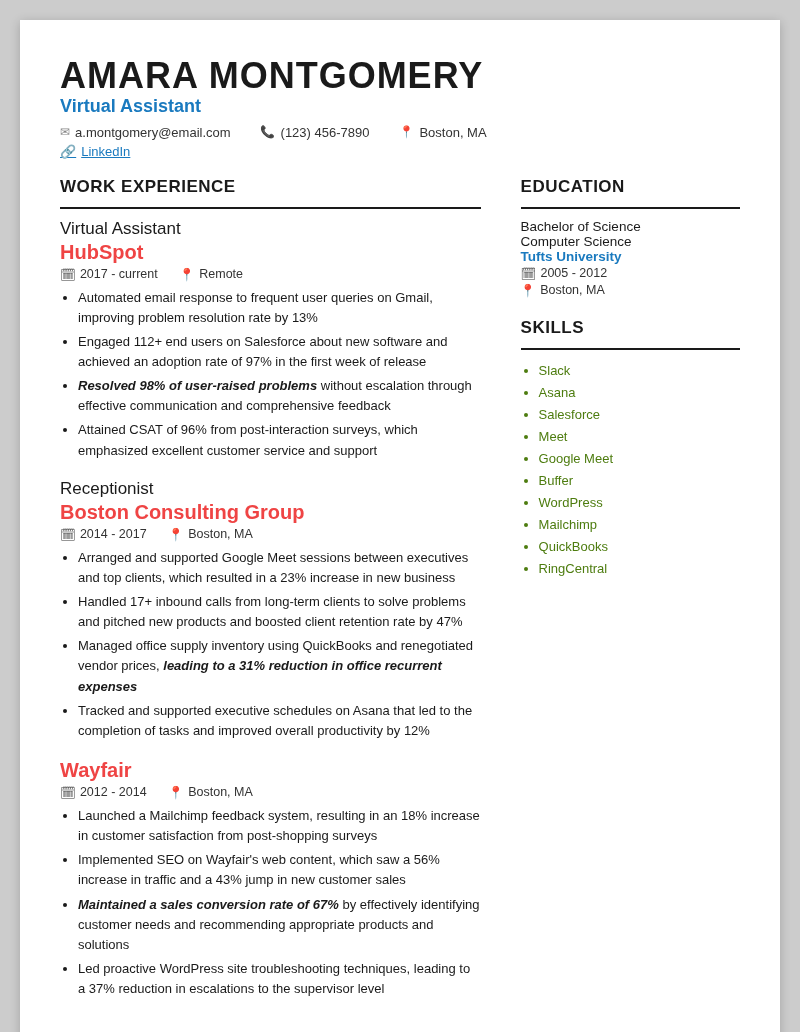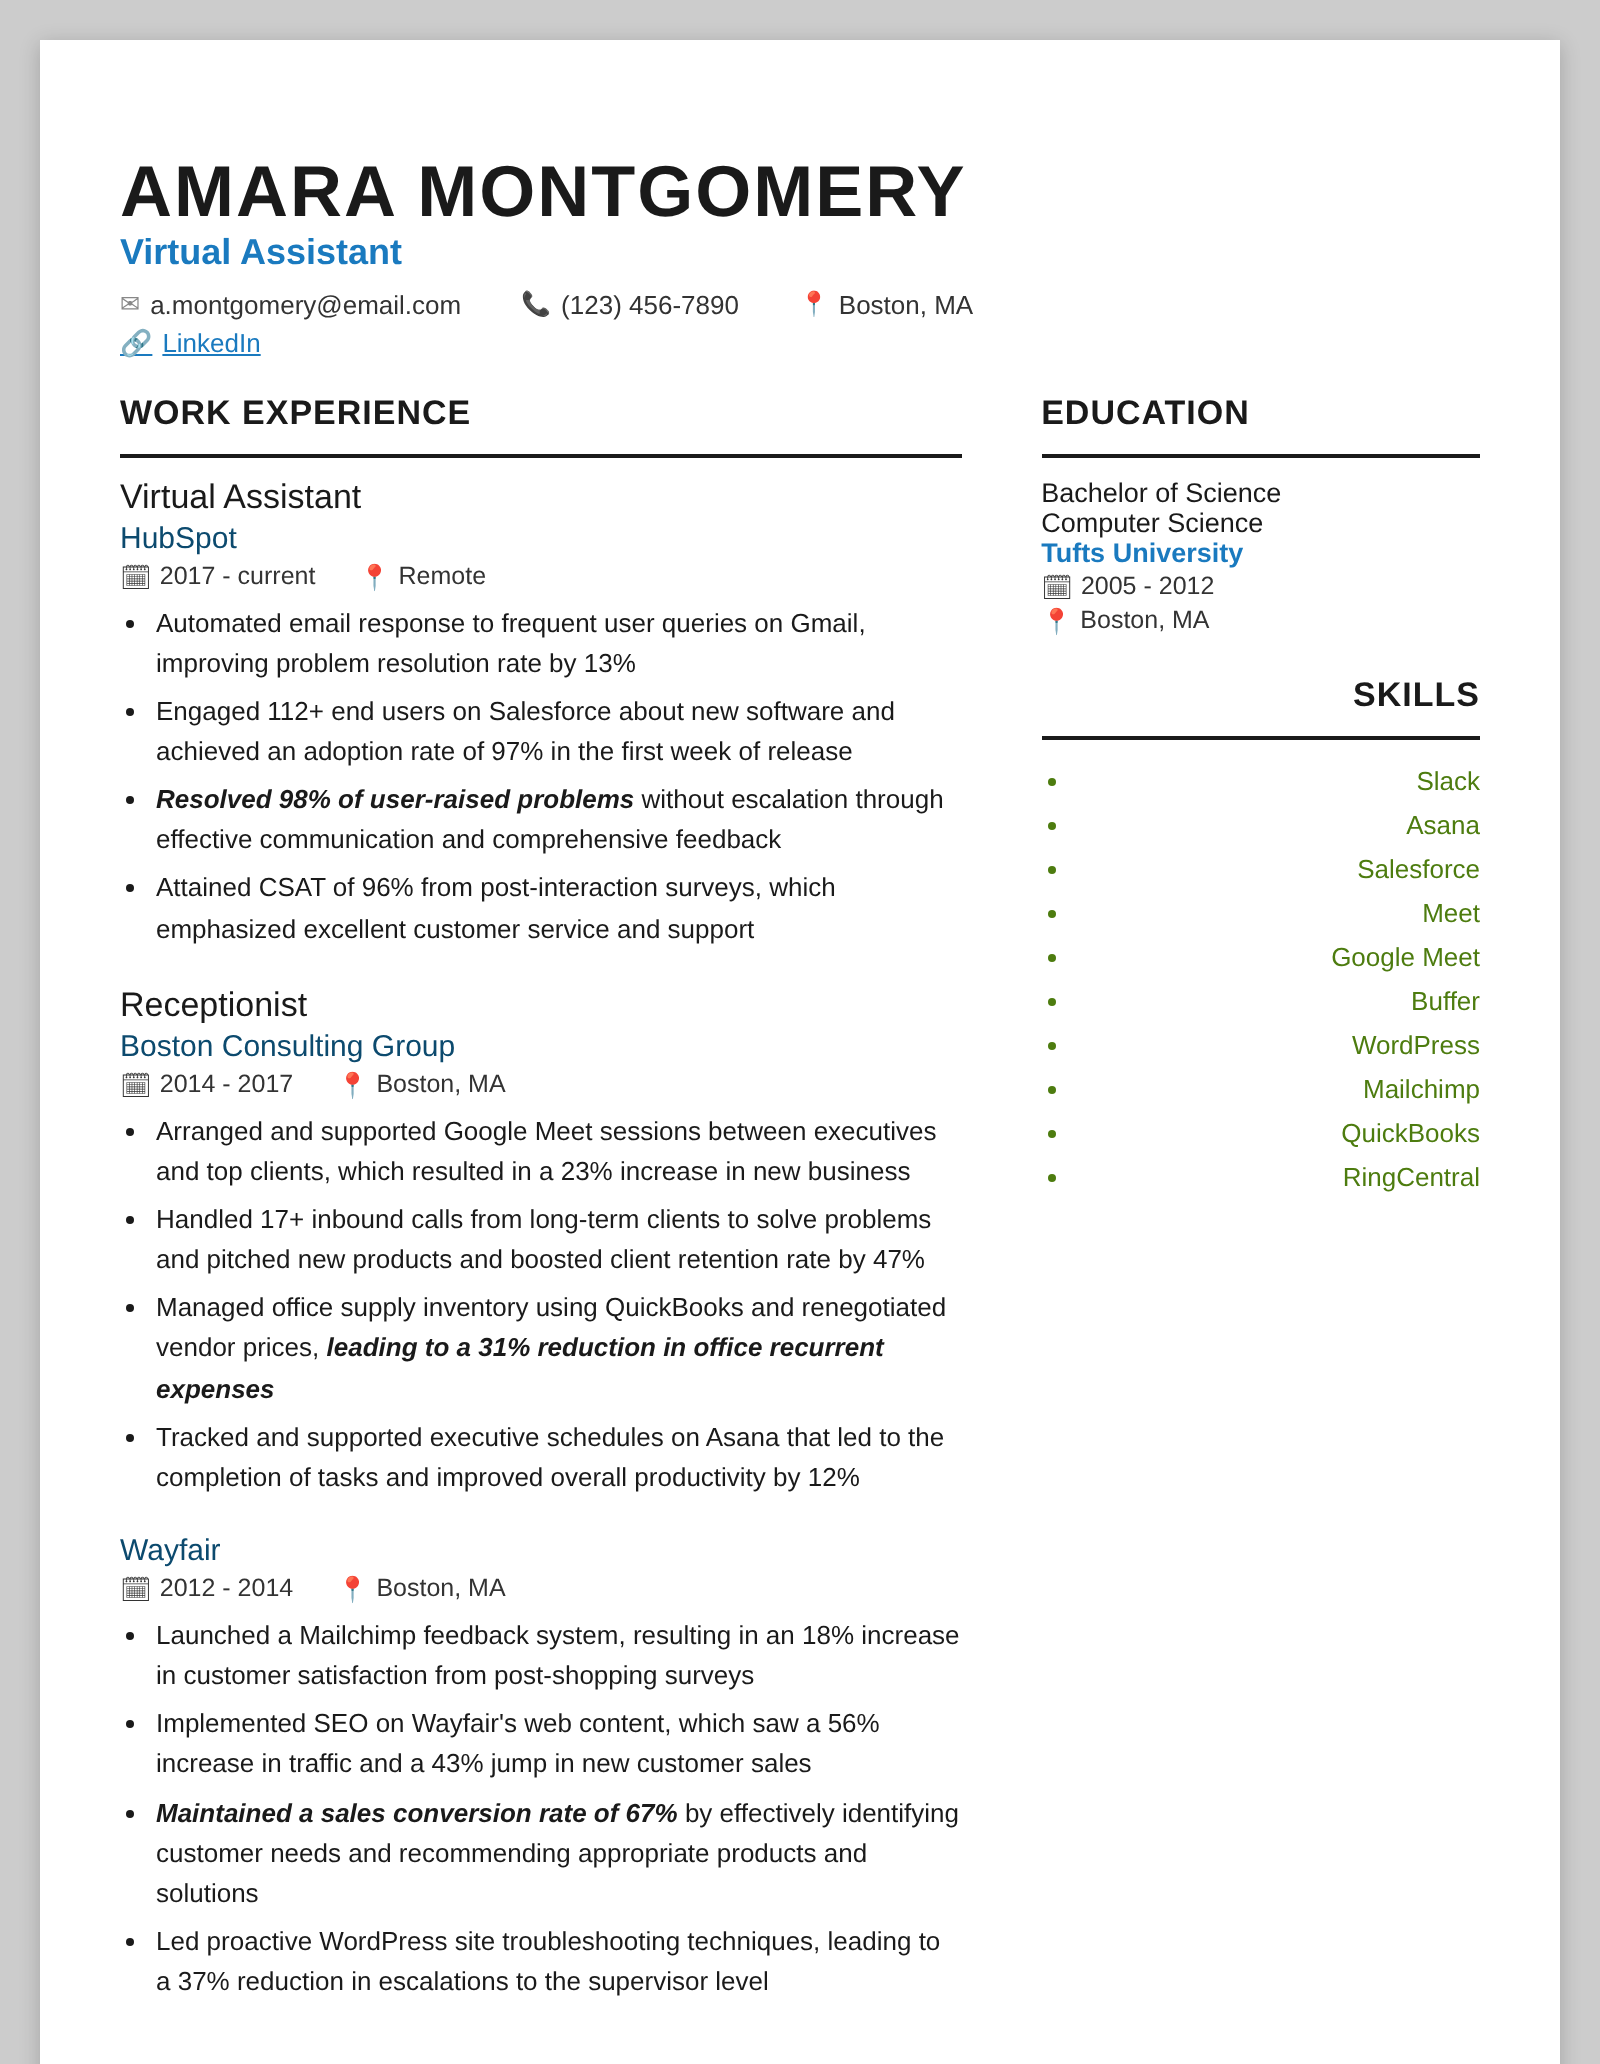--- a/index.html
+++ b/index.html
@@ -21,21 +21,20 @@
     }
     .header-section {
       margin-bottom: 18px;
     }
     .full-name {
       font-size: 36px;
       font-weight: 900;
       color: #1a1a1a;
       letter-spacing: 1px;
       line-height: 1.1;
-      margin-top: 20px;
     }
     .job-title {
       font-size: 18px;
       font-weight: 700;
       color: #1a7abf;
       margin-bottom: 8px;
     }
     .contact-row {
       display: flex;
       align-items: center;
@@ -89,23 +88,23 @@
       margin-bottom: 18px;
     }
     .job-role {
       font-size: 17px;
       font-weight: 400;
       color: #1a1a1a;
       margin-top: 8px;
       margin-bottom: 2px;
     }
     .company-name {
-      font-size: 15px;
-      font-weight: 400;
-      color: #0c4a6e;
+      font-size: 20px;
+      font-weight: 700;
+      color: #ef4444;
       margin-bottom: 3px;
     }
     .job-meta {
       display: flex;
       gap: 22px;
       font-size: 12.5px;
       color: #333;
       margin-bottom: 6px;
       align-items: center;
     }
@@ -275,21 +274,21 @@
               <span>2005 - 2012</span>
             </div>
             <div class="edu-meta-item">
               <span>📍</span>
               <span>Boston, MA</span>
             </div>
           </div>
         </div>
       </div>
 
-      <div style="margin-top: 20px; text-align: right;">
+      <div style="margin-top: 20px;">
         <div class="section-title">SKILLS</div>
         <hr class="divider">
         <ul class="skills-list">
           <li>Slack</li>
           <li>Asana</li>
           <li>Salesforce</li>
           <li>Meet</li>
           <li>Google Meet</li>
           <li>Buffer</li>
           <li>WordPress</li>

